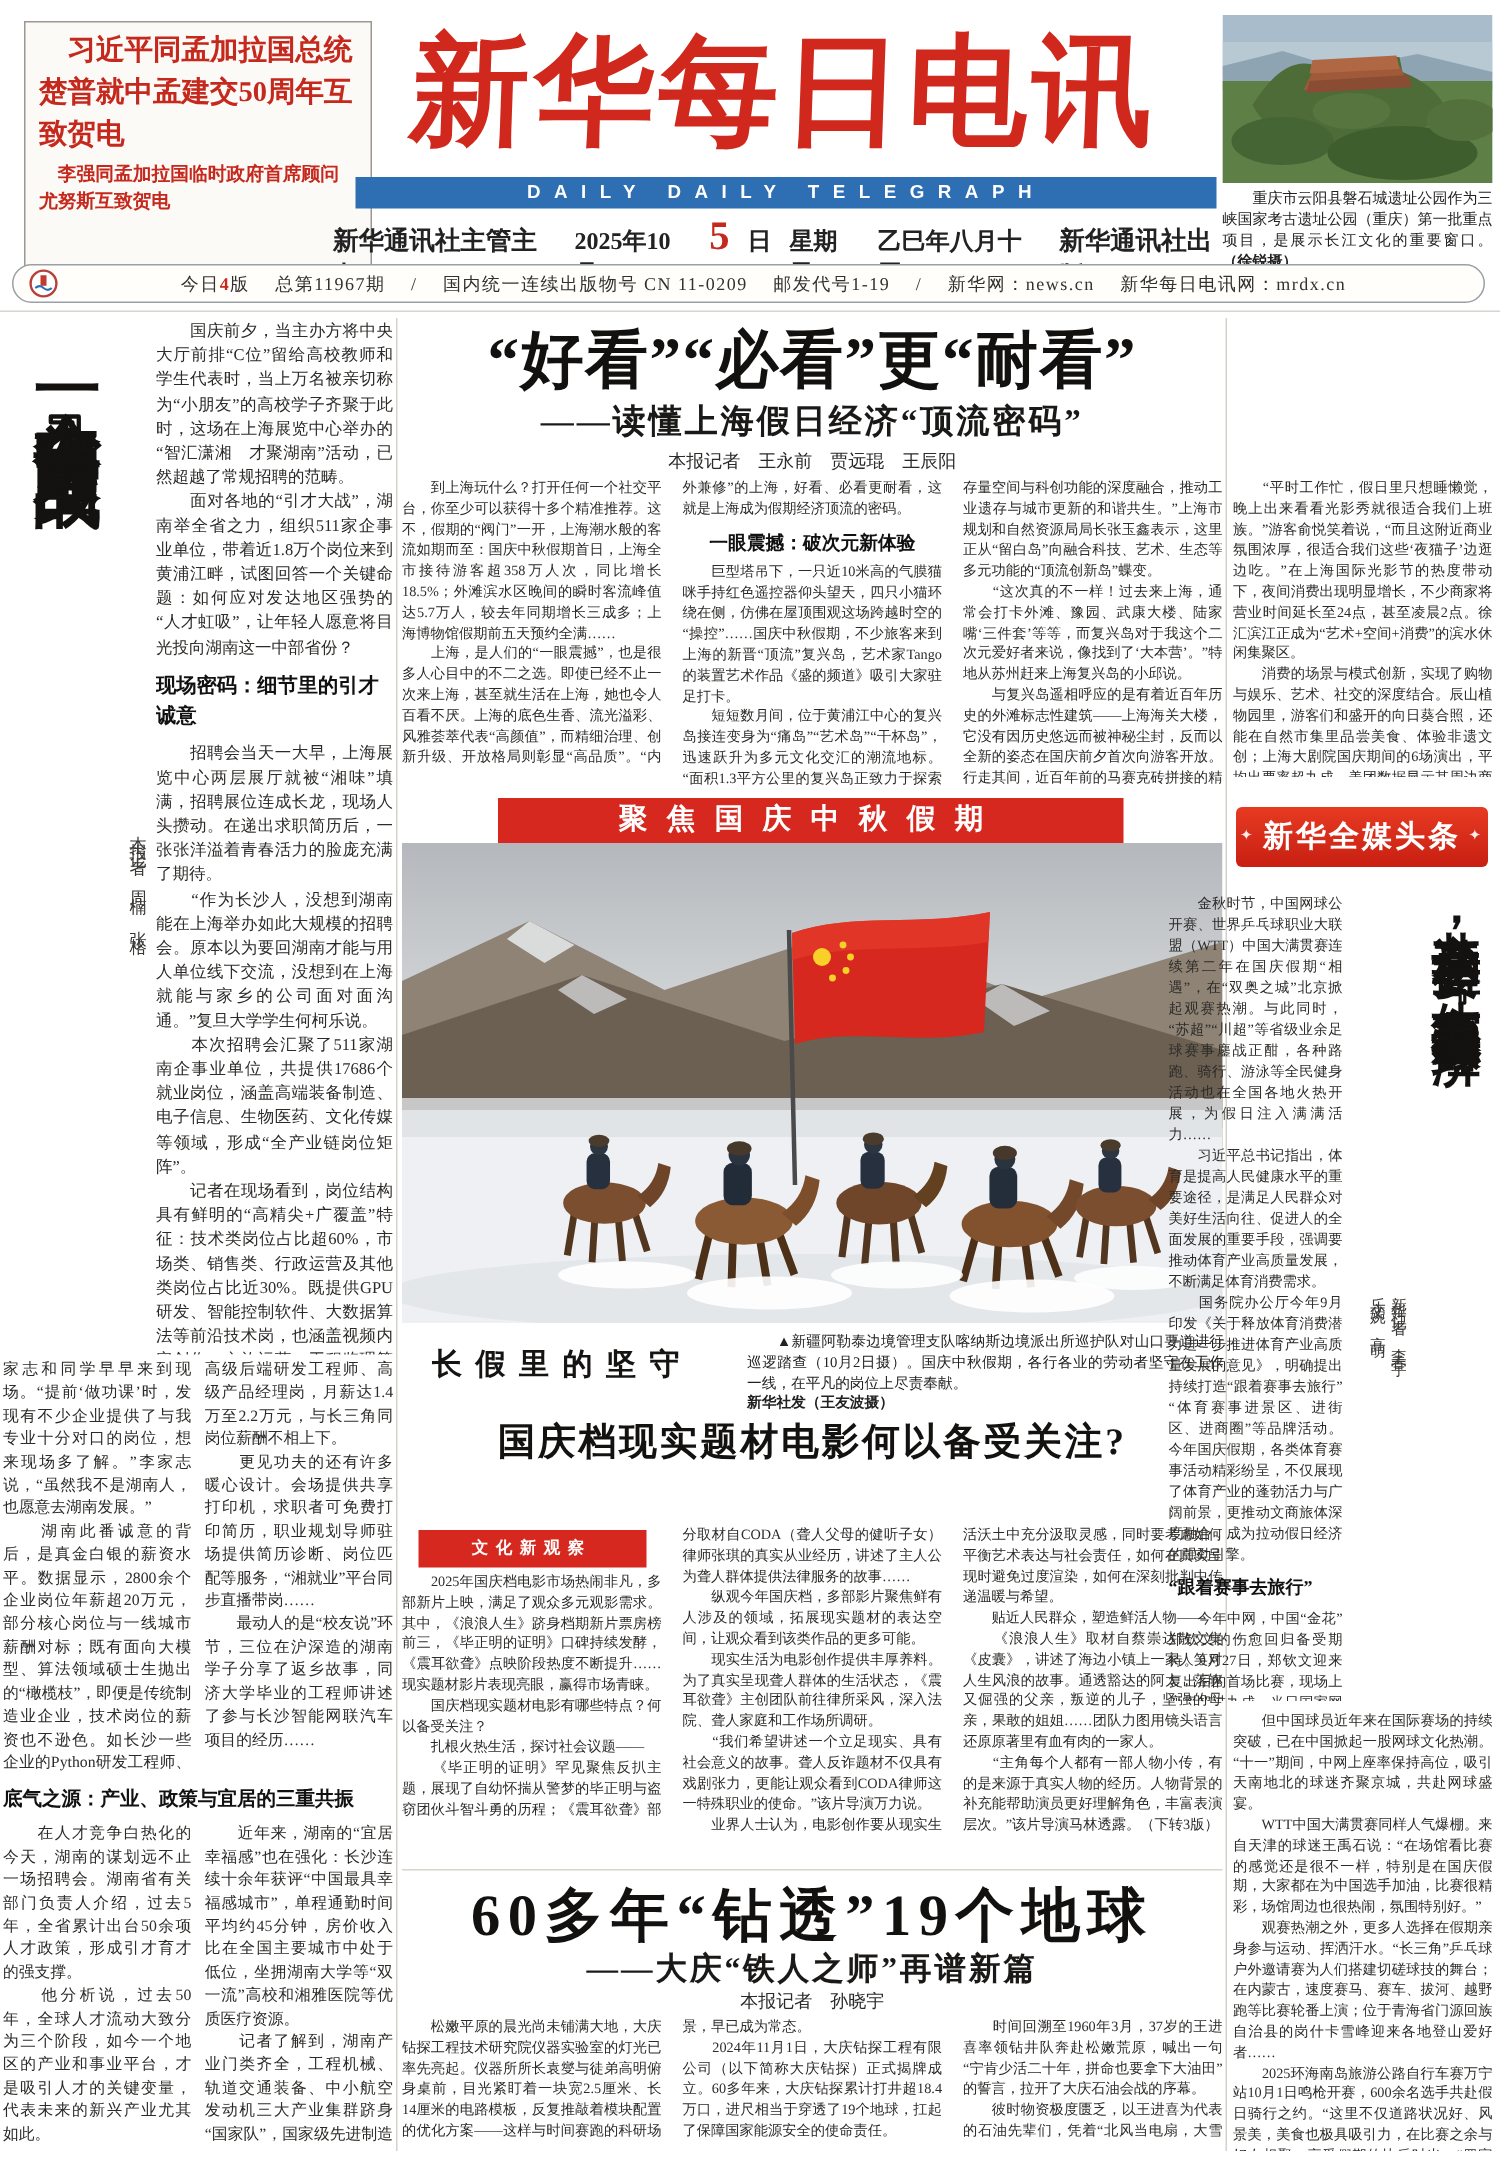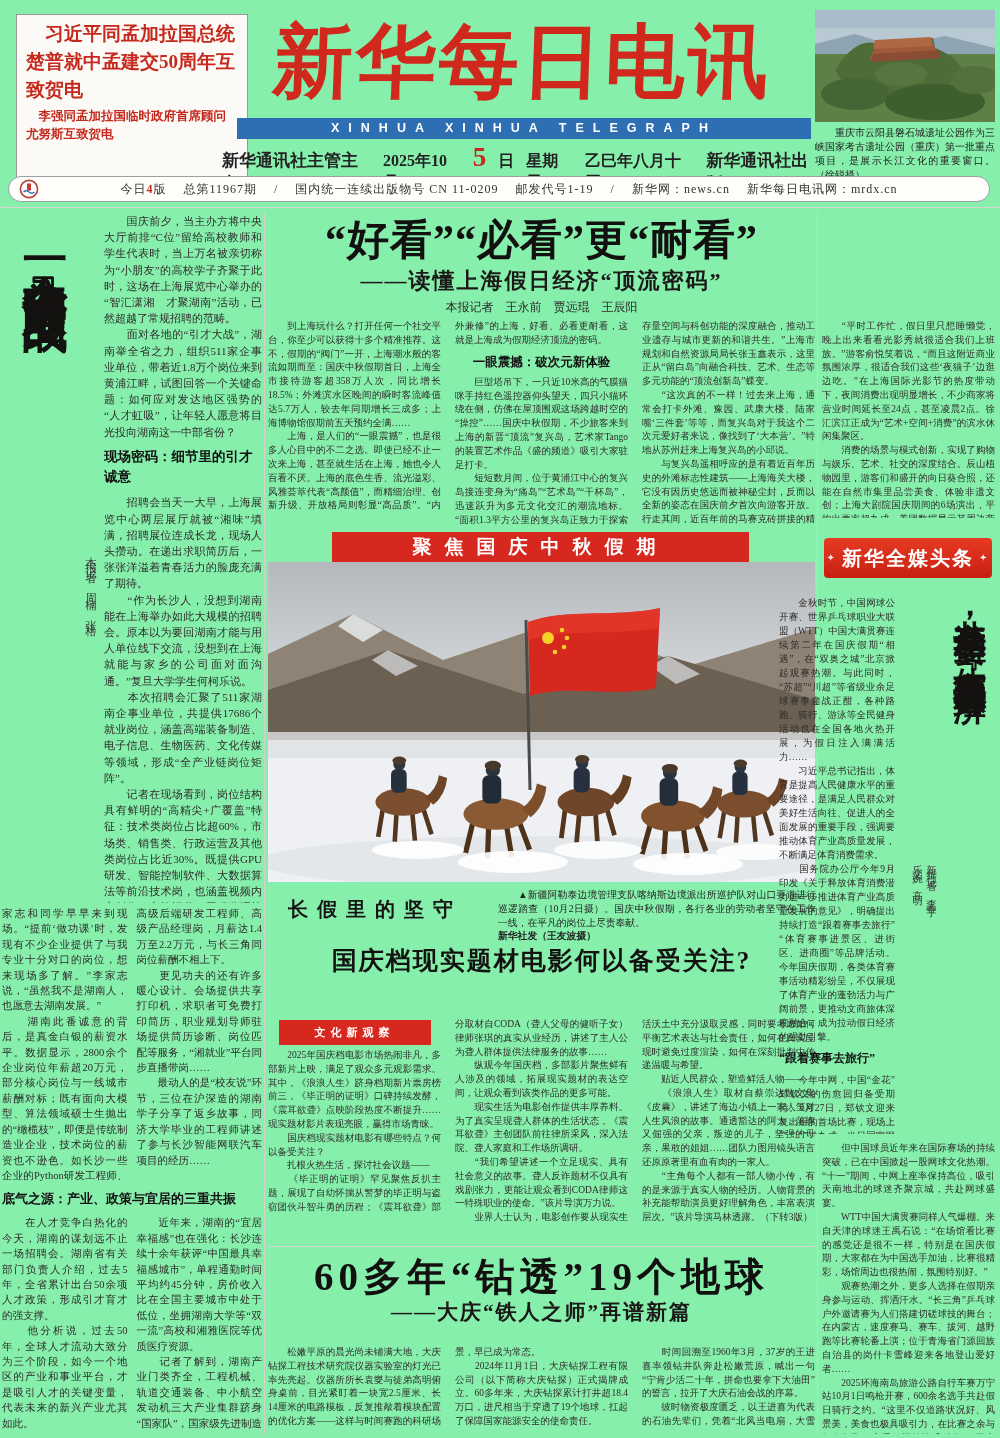--- a/index.html
+++ b/index.html
@@ -1,16 +1,16 @@
 <!DOCTYPE html>
 <html lang="zh"><head>
 <meta charset="utf-8">
 <style>
   html,body{margin:0;padding:0;background:#dcd9d4;}
-  #page{position:relative;width:1000px;height:1438px;margin:0 auto;background:#86efac;
+  #page{position:relative;width:1000px;height:1438px;margin:0 auto;background:#ffffff;
         font-family:"Liberation Serif","DejaVu Serif",serif;color:#222;overflow:hidden;}
   .abs{position:absolute;}
   .body-text{font-size:9.5px;line-height:13.8px;text-align:justify;color:#2d2b29;white-space:pre-line;}
   .cols-3{column-count:3;column-gap:14px;}
   .cols-2{column-count:2;column-gap:9px;}
   .vtext{writing-mode:vertical-rl;text-orientation:mixed;}
   .center{text-align:center;}
   .red{color:#c5281c;}
   .rule-v{width:1px;background:#d6d2cb;}
   .rule-h{height:1px;background:#d8d4ce;}
@@ -26,21 +26,21 @@
   <div class="abs" style="left:16px;top:14px;width:212px;height:152px;border:1px solid #9b9893;background:#fcfaf7;padding:5px 9px;overflow:hidden;">
     <p class="red" style="font-size:19px;font-weight:bold;line-height:28px;text-indent:1em;">习近平同孟加拉国总统楚普就中孟建交50周年互致贺电</p>
     <p class="red" style="font-size:12.5px;font-weight:bold;line-height:18px;text-indent:1em;margin-top:3px;">李强同孟加拉国临时政府首席顾问尤努斯互致贺电</p>
   </div>
 
   <div class="abs" style="left:232px;top:8px;width:580px;height:108px;line-height:108px;text-align:center;
        font-size:80px;font-weight:900;color:#d0281c;letter-spacing:3px;transform:skewX(-2deg);">新华每日电讯</div>
 
   <div class="abs" style="left:237px;top:118px;width:574px;height:21px;background:#2e6fb4;color:#fff;
        font-family:'Liberation Sans','DejaVu Sans',sans-serif;font-size:12.5px;font-weight:bold;
-       letter-spacing:9px;text-align:center;line-height:21px;">XINHUA XINHUA TELEGRAPH</div>
+       letter-spacing:9px;text-align:center;line-height:21px;">DAILY DAILY TELEGRAPH</div>
 
   <div class="abs" style="left:222px;top:142px;width:600px;height:30px;display:flex;align-items:baseline;justify-content:center;gap:12px;font-weight:bold;">
     <span style="font-size:17px;">新华通讯社主管主办</span>
     <span style="font-size:16px;">2025年10月</span>
     <span class="red" style="font-size:27px;">5</span>
     <span style="font-size:16px;">日</span>
     <span style="font-size:16px;">星期日</span>
     <span style="font-size:16px;">乙巳年八月十四</span>
     <span style="font-size:17px;">新华通讯社出版</span>
   </div>
@@ -56,21 +56,21 @@
       <path d="M58,44 L124,40 L126,48 L56,52Z" fill="#8a4c32"></path>
       <path d="M60,30 L116,27 L118,36 L58,39Z" fill="#b06844"></path>
       <ellipse cx="40" cy="84" rx="34" ry="16" fill="#466534"></ellipse>
       <ellipse cx="120" cy="92" rx="50" ry="18" fill="#3f5e2e"></ellipse>
       <ellipse cx="86" cy="64" rx="26" ry="12" fill="#57763f"></ellipse>
       <ellipse cx="160" cy="70" rx="24" ry="14" fill="#52713c"></ellipse>
     </svg>
   </div>
   <div class="abs" style="left:815px;top:126px;width:180px;font-size:10px;line-height:14px;text-align:justify;">
     <span>　　重庆市云阳县磐石城遗址公园作为三峡国家考古遗址公园（重庆）第一批重点项目，是展示长江文化的重要窗口。</span>
-    <span style="font-weight:normal;margin-top:12px;">（徐锐摄）</span>
+    <span style="font-weight:bold;margin-top:12px;">（徐锐摄）</span>
   </div>
 
   <div class="abs" style="left:8px;top:176px;width:982px;height:26px;border:1px solid #9aa0a6;border-radius:14px;
        background:#fffefb;display:flex;align-items:center;padding:0 10px;box-sizing:border-box;">
     <span style="display:inline-flex;">
       <svg width="20" height="20" viewBox="0 0 20 20">
         <circle cx="10" cy="10" r="8.6" fill="#fff" stroke="#b5413a" stroke-width="1.6"></circle>
         <rect x="8" y="4.5" width="4" height="7" fill="#c23a30"></rect>
         <path d="M4.5 13 q3 -2.4 5.5 0 q3 2.4 5.5 0" stroke="#2e6fb4" stroke-width="1.4" fill="none"></path>
       </svg>
@@ -234,20 +234,21 @@
 　　业界人士认为，电影创作要从现实生活沃土中充分汲取灵感，同时要考虑如何平衡艺术表达与社会责任，如何在真实呈现时避免过度渲染，如何在深刻批判中传递温暖与希望。
 　　贴近人民群众，塑造鲜活人物——
 　　《浪浪人生》取材自蔡崇达散文集《皮囊》，讲述了海边小镇上一家人笑对人生风浪的故事。通透豁达的阿太，落魄又倔强的父亲，叛逆的儿子，坚强的母亲，果敢的姐姐……团队力图用镜头语言还原原著里有血有肉的一家人。
 　　“主角每个人都有一部人物小传，有的是来源于真实人物的经历。人物背景的补充能帮助演员更好理解角色，丰富表演层次。”该片导演马林透露。（下转3版）</p>
   </div>
 
   <div class="abs rule-h" style="left:268px;top:1246px;width:547px;"></div>
 
   <h2 class="abs center" style="left:268px;top:1250px;width:547px;font-size:39px;font-weight:900;letter-spacing:5px;color:#121110;">60多年“钻透”19个地球</h2>
   <h3 class="abs center" style="left:268px;top:1298px;width:547px;font-size:21px;font-weight:bold;letter-spacing:2px;color:#1a1918;">——大庆“铁人之师”再谱新篇</h3>
+  <p class="abs center" style="left:268px;top:1326px;width:547px;font-size:12px;color:#2c2a28;">本报记者　孙晓宇</p>
   <div class="abs cols-3" style="left:268px;top:1346px;width:547px;height:92px;overflow:hidden;">
     <p class="body-text">　　松嫩平原的晨光尚未铺满大地，大庆钻探工程技术研究院仪器实验室的灯光已率先亮起。仪器所所长袁燮与徒弟高明俯身桌前，目光紧盯着一块宽2.5厘米、长14厘米的电路模板，反复推敲着模块配置的优化方案——这样与时间赛跑的科研场景，早已成为常态。
 　　2024年11月1日，大庆钻探工程有限公司（以下简称大庆钻探）正式揭牌成立。60多年来，大庆钻探累计打井超18.4万口，进尺相当于穿透了19个地球，扛起了保障国家能源安全的使命责任。
 　　时间回溯至1960年3月，37岁的王进喜率领钻井队奔赴松嫩荒原，喊出一句“宁肯少活二十年，拼命也要拿下大油田”的誓言，拉开了大庆石油会战的序幕。
 　　彼时物资极度匮乏，以王进喜为代表的石油先辈们，凭着“北风当电扇，大雪当炒面”的豪情，人拉肩扛运钻机、破冰端水保开钻，不仅实现了我国石油自给自足，更用热血与汗水孕育出了“铁人精神”。
 　　岁月流转，精神不灭。“铁人精神”如同播撒在松嫩平原的火种，成为指引一代代石油人前行的精神坐标。
 　　对于以工程技术服务为主责主业的大庆钻探而言，随着勘探开发不断向深层挺进，原有1500米量程的电磁波随钻仪器已难以满足生产需求，其迭代升级迫在眉睫，也成为袁燮和同事们的科研攻关重点。（下转4版）</p>
   </div>
 
   <div class="abs" style="left:822px;top:320px;width:173px;height:198px;overflow:hidden;">

